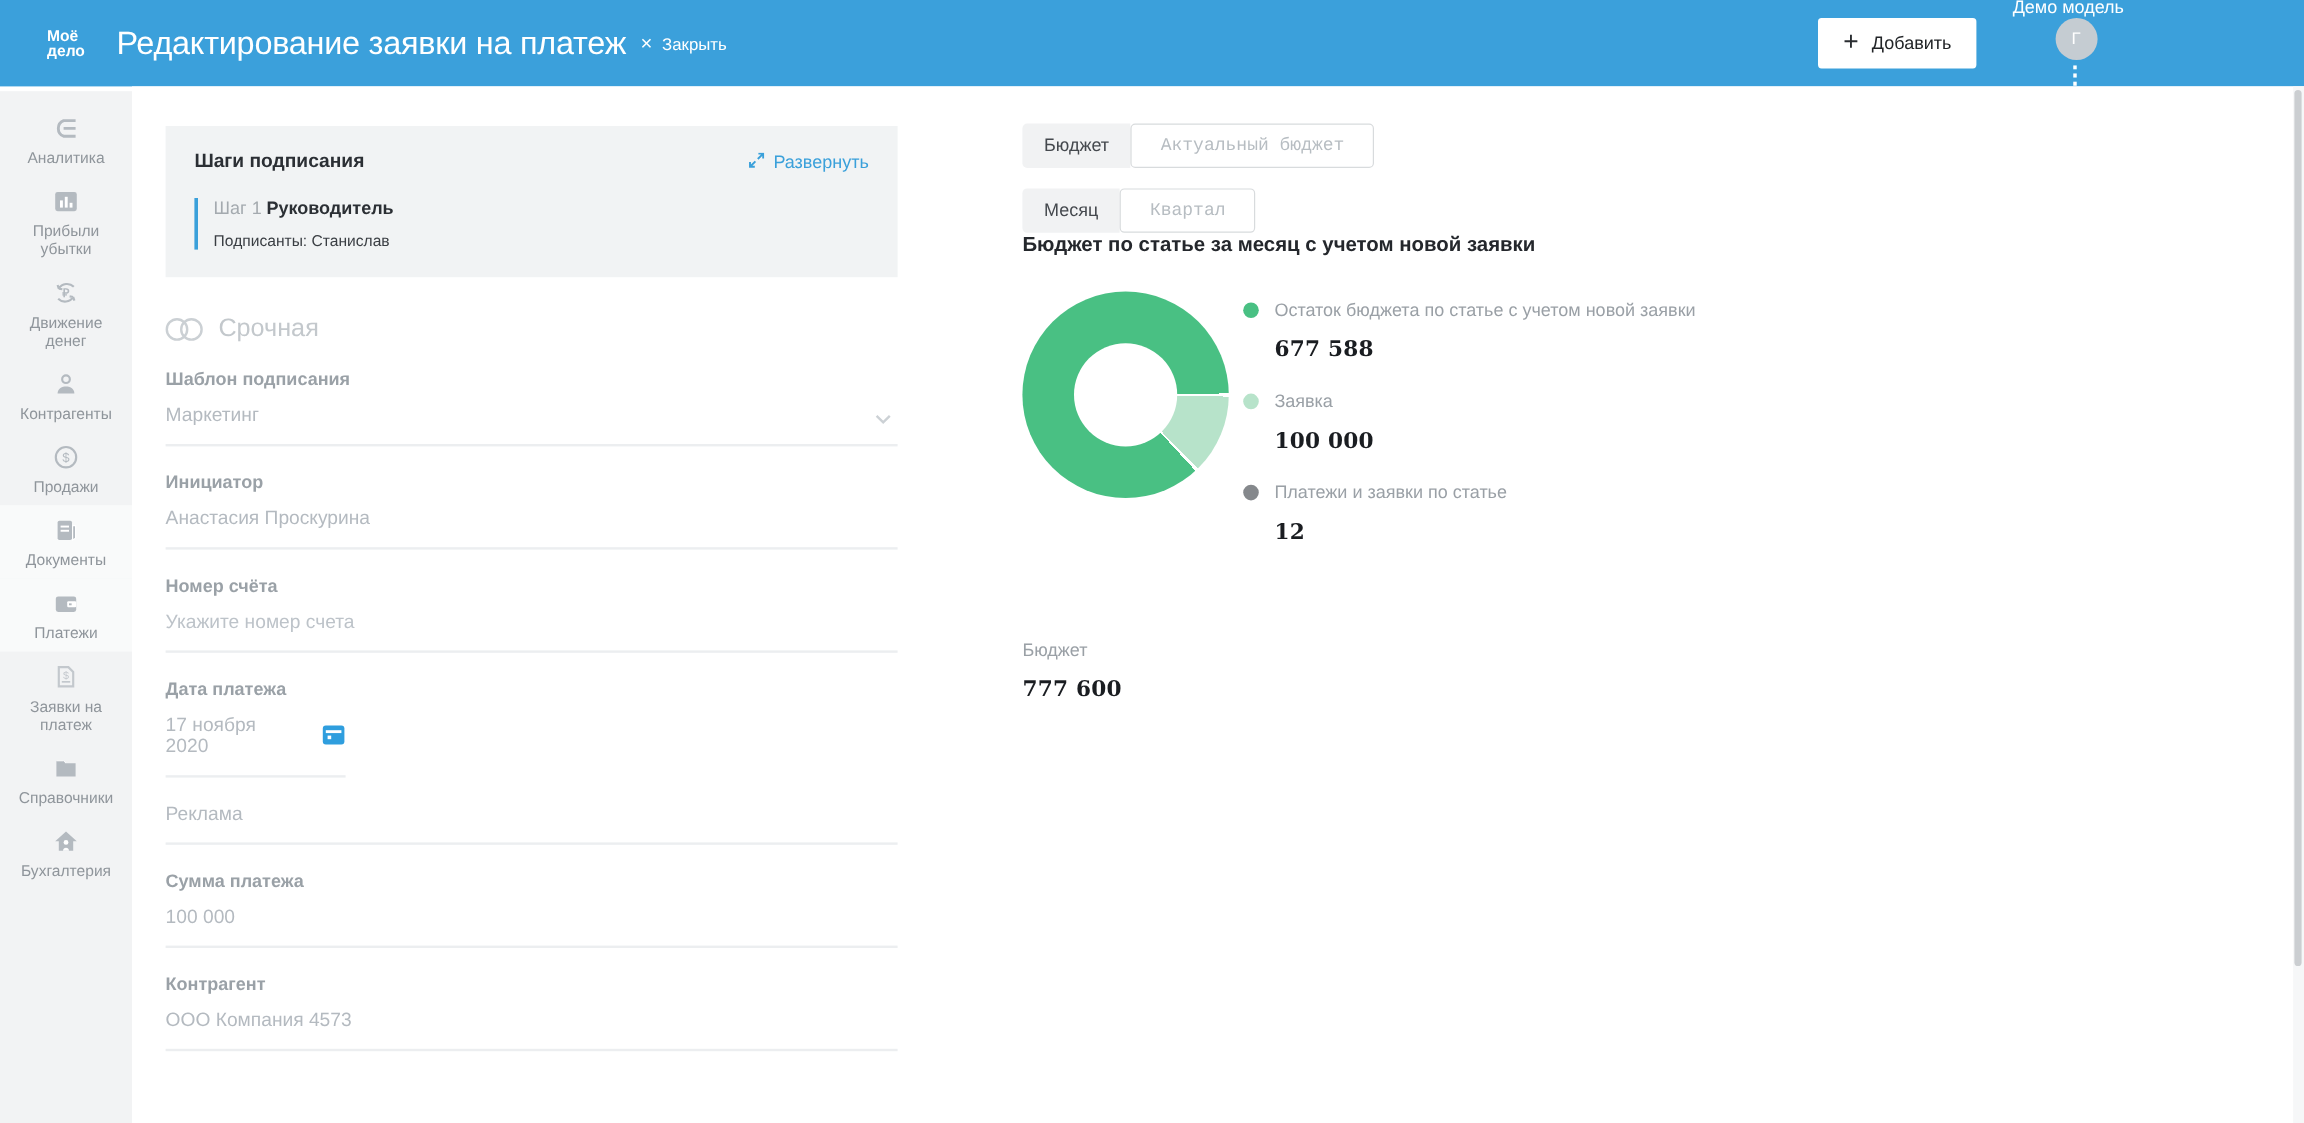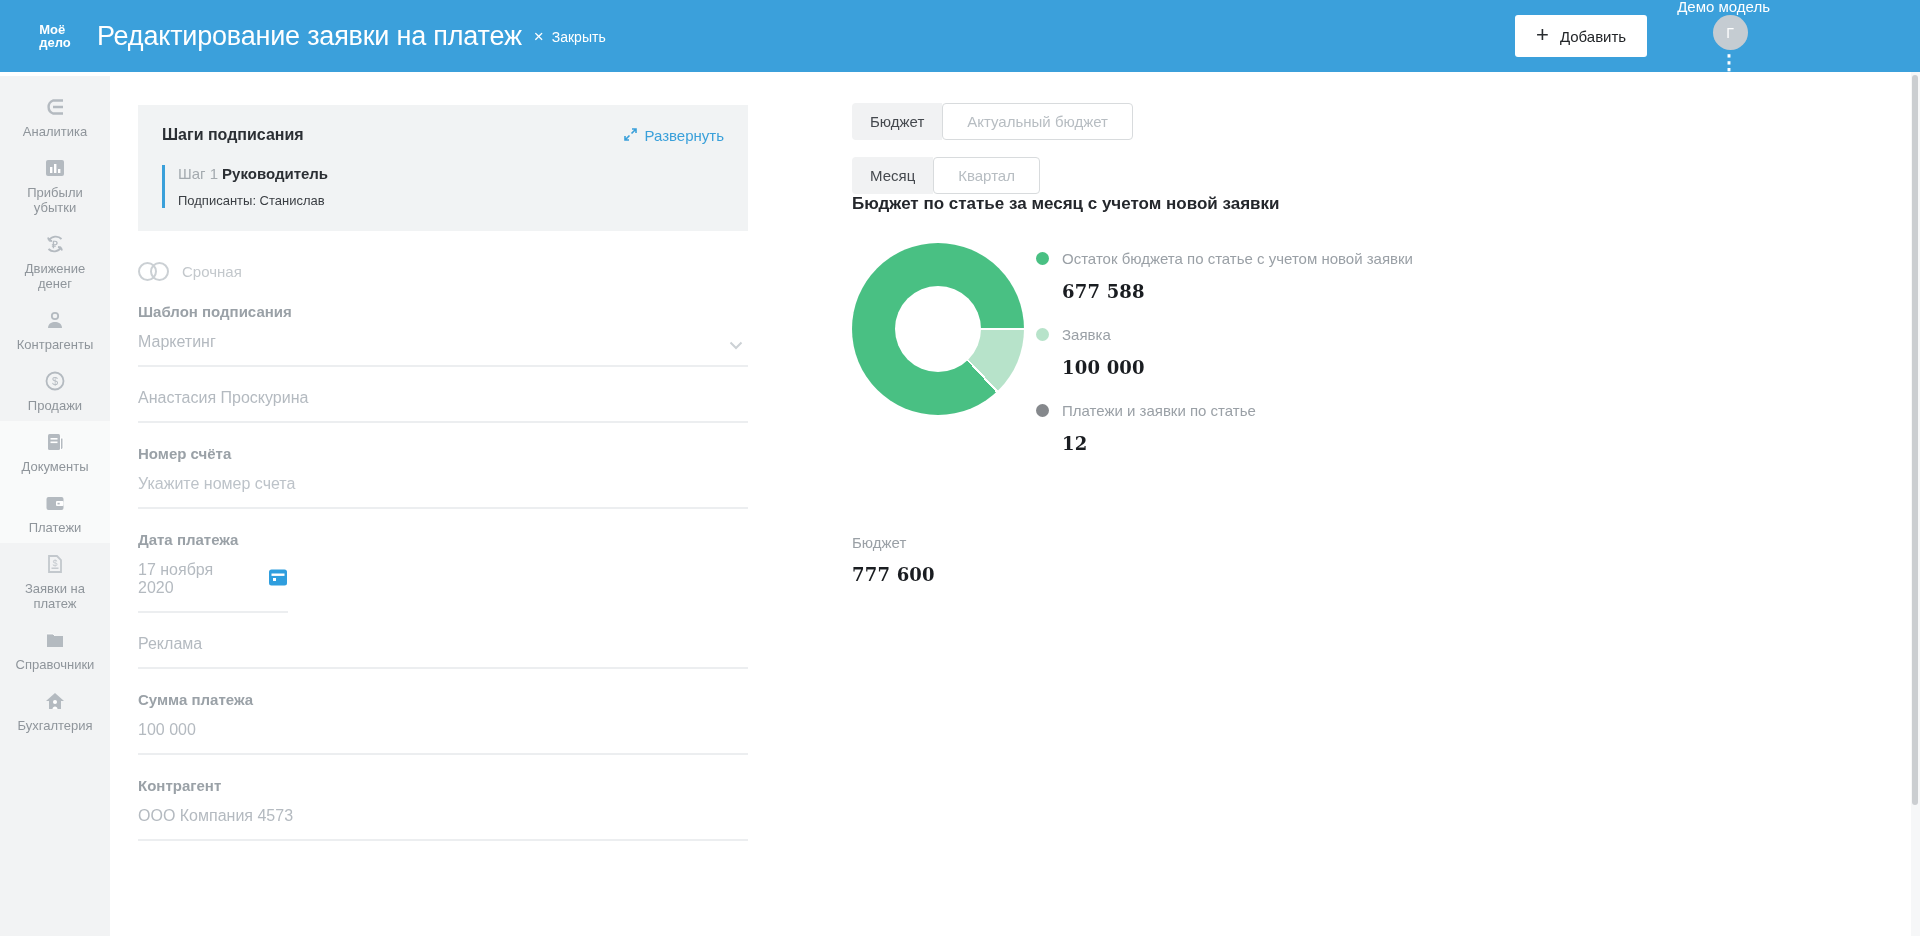--- a/index.html
+++ b/index.html
@@ -43,37 +43,37 @@
   .expand-link{display:flex;align-items:center;gap:7px;color:#3aa0da;font-size:15px;cursor:pointer;}
   .step{border-left:3px solid #3aa0da;padding-left:13px;margin-top:21px;}
   .step-line1{font-size:15px;color:#a4aaaf;}
   .step-role{color:#2b2f34;font-weight:bold;margin-left:4px;}
   .step-signers{font-size:13px;color:#3a3e43;margin-top:11px;}
   .urgent-row{margin-top:31px;display:flex;align-items:center;gap:13px;}
   .toggle{position:relative;width:31px;height:19px;cursor:pointer;}
   .toggle .ring{position:absolute;top:0;width:19px;height:19px;border:2px solid #cbd0d4;border-radius:50%;background:transparent;}
   .toggle .ring.l{left:0;}
   .toggle .ring.r{right:0;}
-  .urgent-label{font-size:15px;color:#c3c8cc;}
+  .urgent-label{font-size:21px;color:#c3c8cc;}
 
   .field{margin-top:22px;width:610px;}
   .field-label{font-size:15px;font-weight:bold;color:#9aa1a7;}
   .field-value-row{position:relative;margin-top:13px;padding-bottom:14px;border-bottom:2px solid #eceef0;cursor:text;}
   .field-value{font-size:16px;color:#b4bac0;}
   .field-value.placeholder{color:#bdc3c9;}
   .chevron{position:absolute;right:5px;top:3px;}
   .date-row{width:150px;display:flex;align-items:center;gap:26px;}
 
   
   .right-col{position:absolute;left:742px;top:31px;width:700px;}
   .seg-row{display:flex;align-items:stretch;}
   .seg-row + .seg-row{margin-top:17px;}
   .seg{font-size:15px;cursor:pointer;}
   .seg.active{background:#f1f2f3;color:#45494e;padding:10px 18px;border-radius:4px 0 0 4px;}
-  .seg.inactive{background:#fff;color:#b7bdc2;border:1px solid #d8dbdd;border-radius:4px;padding:9px 24px;}
+  .seg.inactive{background:#fff;color:#b7bdc2;border:1px solid #d8dbdd;border-radius:4px;padding:9px 24px;font-family:Liberation Mono, monospace;}
   .chart-title{font-size:17px;font-weight:bold;color:#24272c;}
   .chart-row{display:flex;margin-top:29px;}
   .donut{position:relative;width:172px;height:172px;border-radius:50%;flex:0 0 172px;
     background:conic-gradient(from 90deg,
       #ffffff 0deg 1deg,
       #b7e3ca 1deg 45.6deg,
       #ffffff 45.6deg 47.4deg,
       #49c083 47.4deg 359.2deg,
       #ffffff 359.2deg 360deg);}
   .donut::after{content:"";position:absolute;inset:43px;background:#fff;border-radius:50%;}
@@ -260,20 +260,21 @@
         <span class="field-value">Маркетинг</span>
         <span class="chevron">
           <svg width="14" height="9" viewBox="0 0 14 9">
               <path d="M1.5 1.5 L7 7 L12.5 1.5" fill="none" stroke="#ccd1d5" stroke-width="2"></path>
             </svg>
         </span>
       </div>
     </div>
 
     <div class="field">
+      <div class="field-label">Инициатор</div>
       <div class="field-value-row">
         <span class="field-value">Анастасия Проскурина</span>
       </div>
     </div>
 
     <div class="field">
       <div class="field-label">Номер счёта</div>
       <div class="field-value-row">
         <span class="field-value placeholder">Укажите номер счета</span>
       </div>

